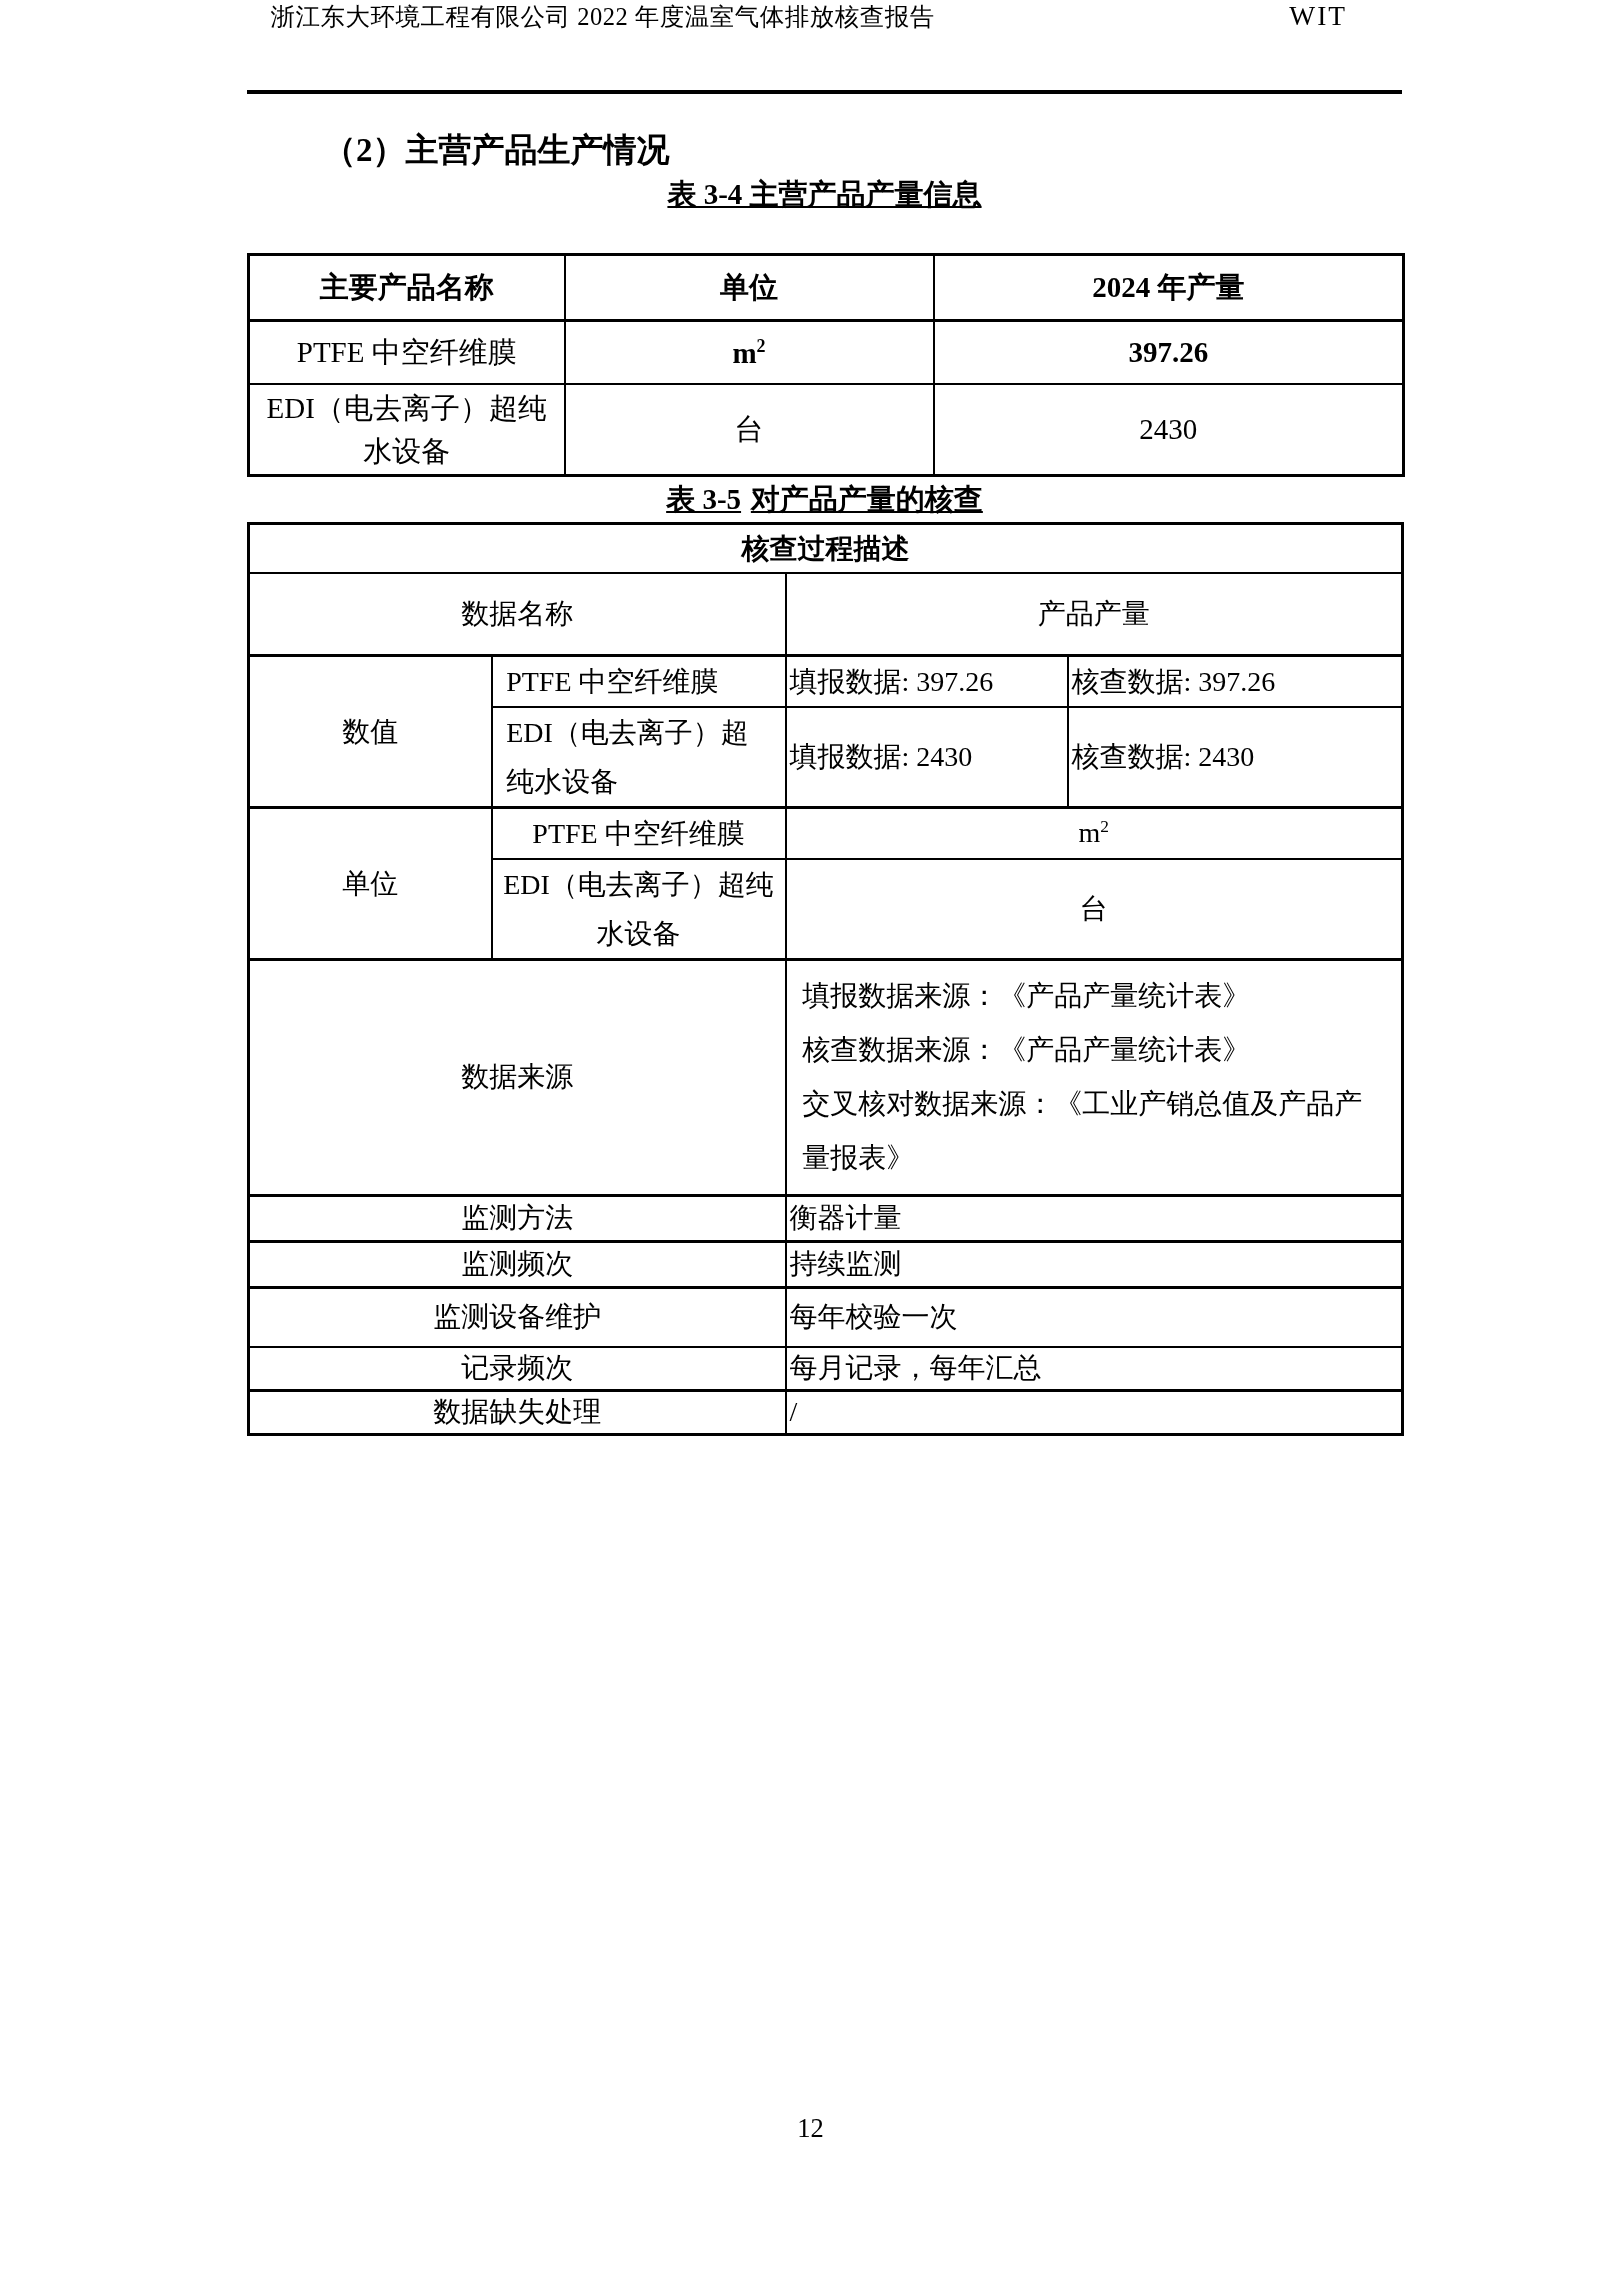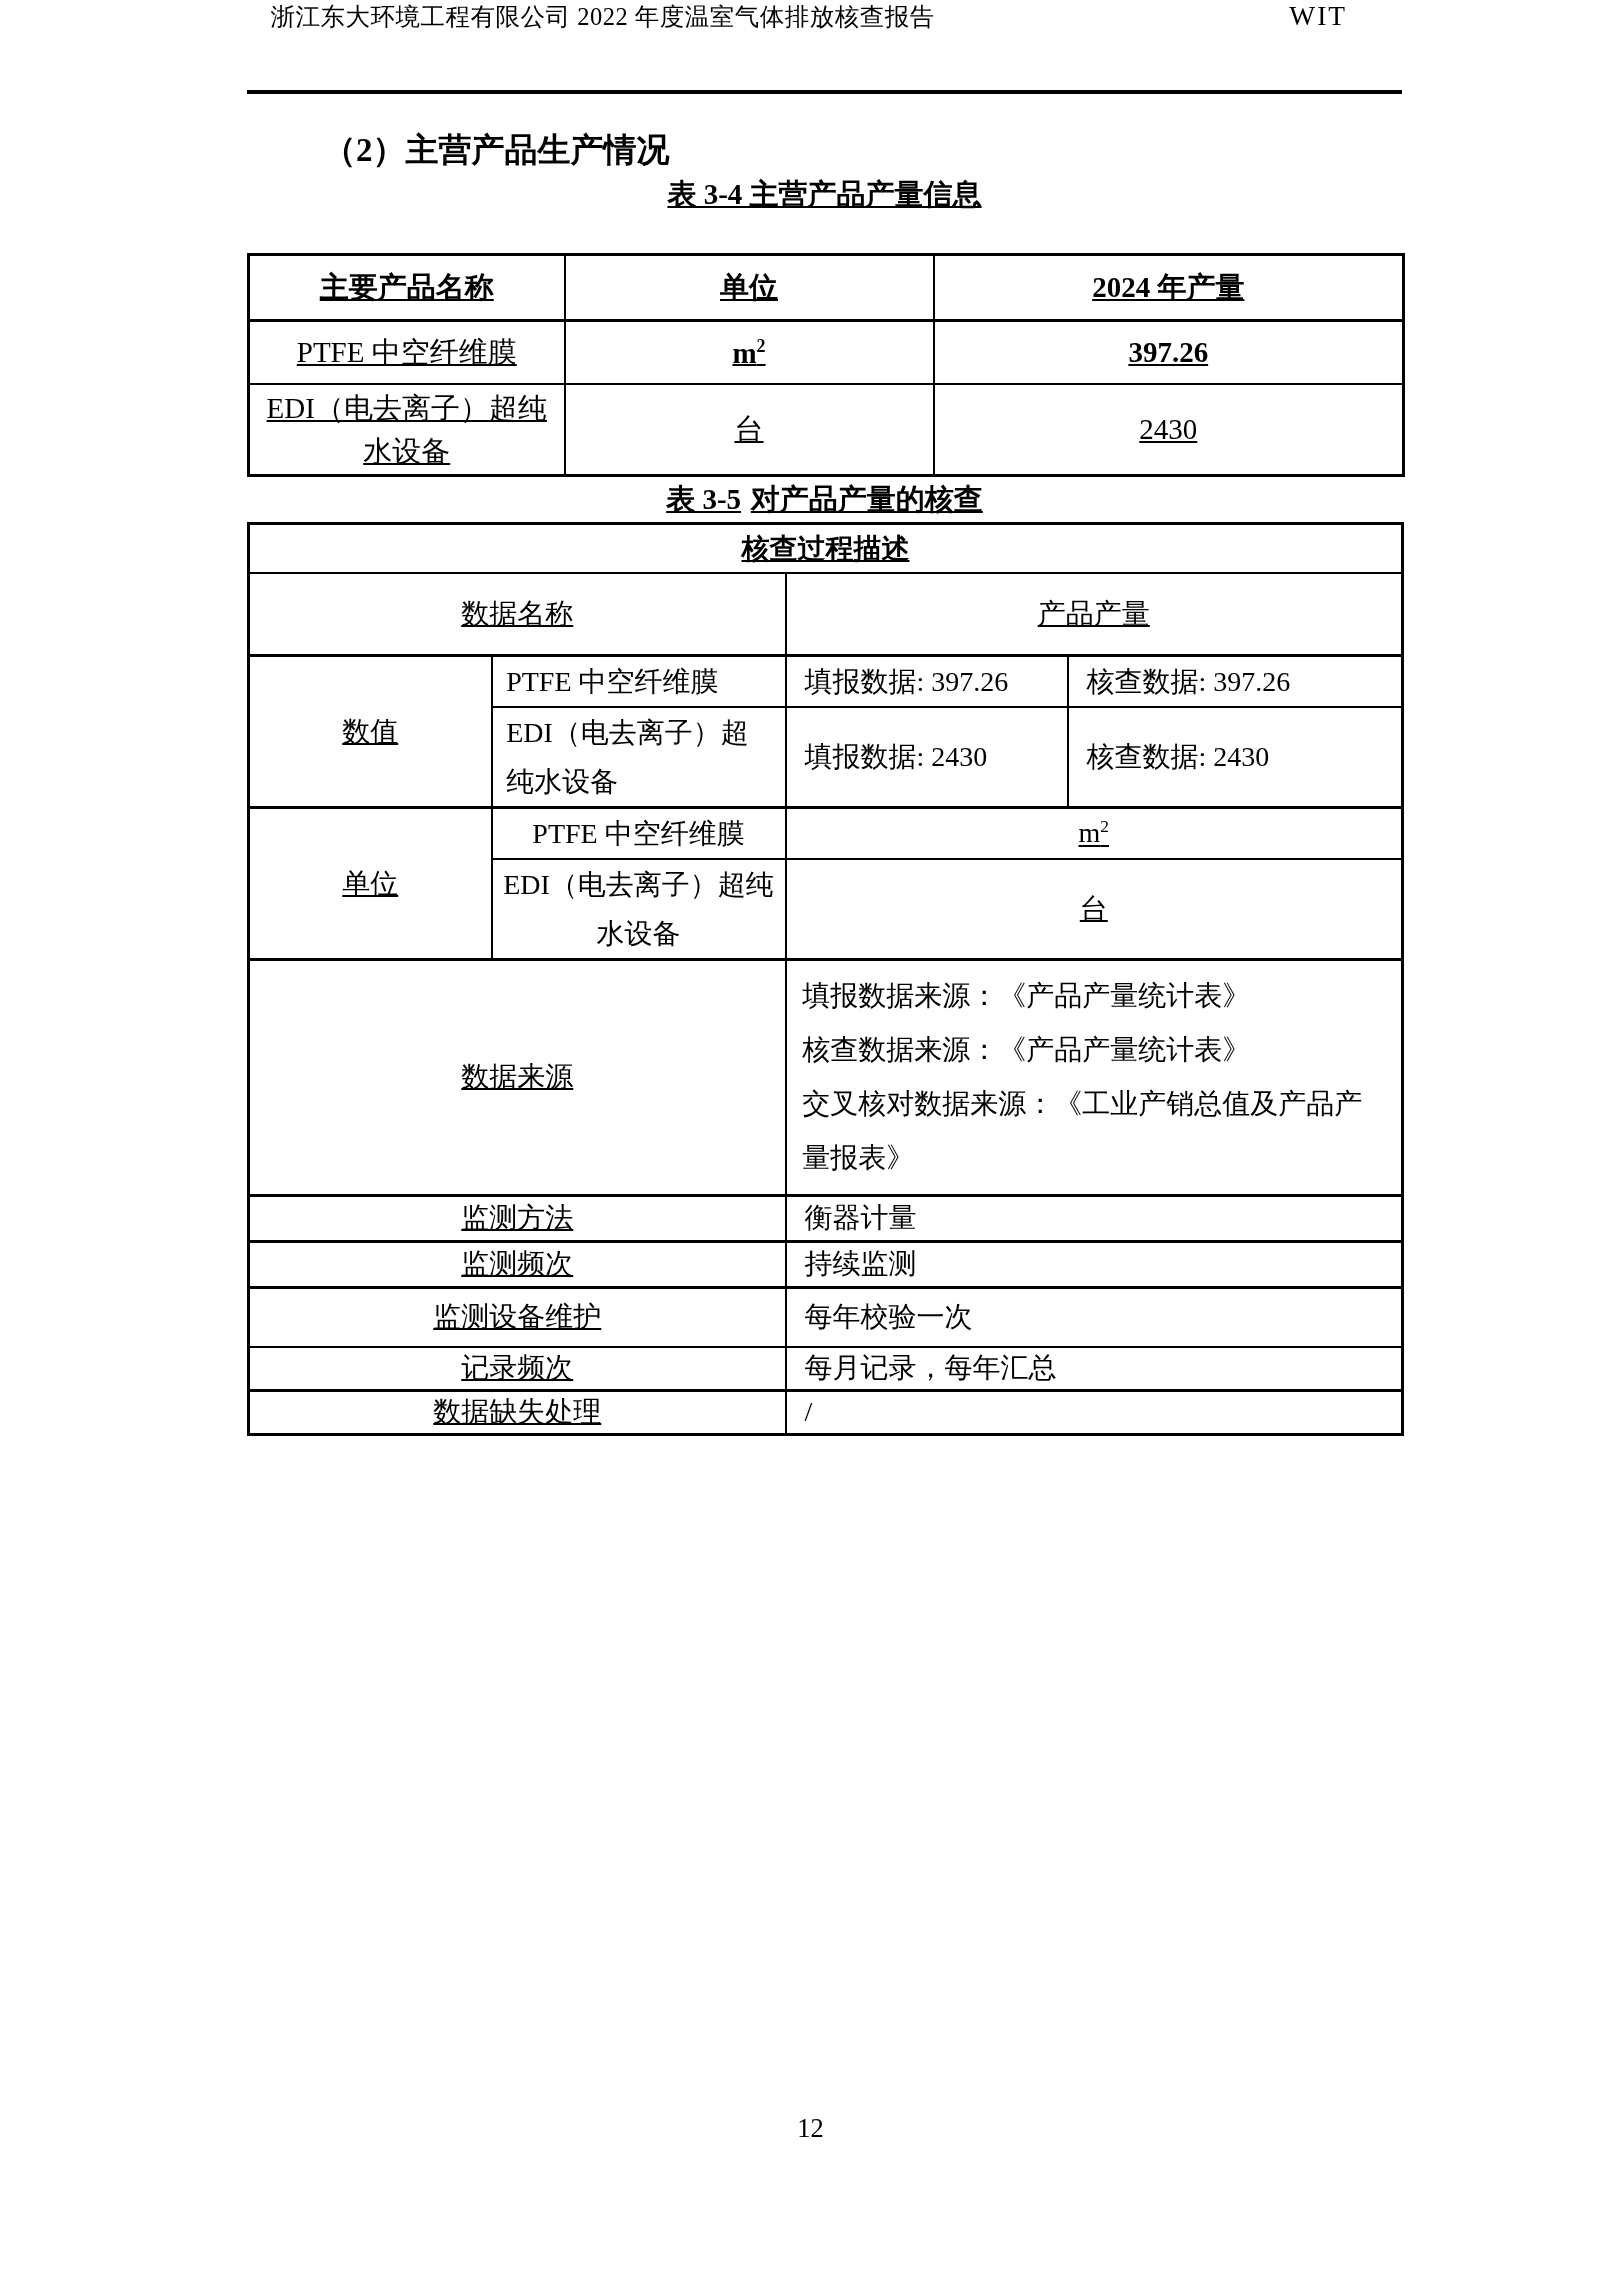--- a/index.html
+++ b/index.html
@@ -37,21 +37,21 @@
   .tbl-caption {
     text-align:center;
     font-size:29px; font-weight:bold; line-height:45px;text-decoration:underline;
   }
   .tbl-caption .gap { display:inline-block; width:9.8px; }
 
   
   table { border-collapse:collapse; table-layout:fixed; width:1155px; }
   table { border:3.9px solid #000; }
   td { border:2px solid #000; padding:0; font-size:28px; vertical-align:middle; overflow:hidden; }
-  .c { text-align:center;text-decoration:underline; }
+  .c { text-align:center; }
   .b { font-weight:bold; }
   sup { font-size:0.62em; }
 
   
   .t34 { margin-top:36px; }
   .t34 td { font-size:29px; }
   .t34 .hrow td { height:63px; }
   .t34 .r1 td { height:61px; border-top-width:3.9px; }
   .t34 .r2 td { height:89px; line-height:43px; }
   .t34 .r2 .name { padding:0 11.8px; }
@@ -66,21 +66,21 @@
   .t35 .r-uptfe td  { height:45px; }
   .t35 .r-uedi td   { height:82px; }
   .t35 .r-src td    { height:217px; }
   .t35 .r-m1 td     { height:43px; }
   .t35 .r-m2 td     { height:43px; }
   .t35 .r-m3 td     { height:57px; }
   .t35 .r-m4 td     { height:41px; }
   .t35 .r-m5 td     { height:41px; }
   .t35 .prod-l { text-align:left; padding-left:13.7px; line-height:49px; padding-right:7.8px; }
   .t35 .prod-c { text-align:center; line-height:49px; padding:0 7.8px; }
-  .t35 .val { text-align:left; padding-left:18px; }
+  .t35 .val { text-align:left; padding-left:3px; }
   .t35 .src-cell { text-align:left; padding:7.8px 13.7px 7.8px 15.7px; line-height:54px; }
 
   
   .page-num {
     position:absolute; top:2113px; left:0; width:100%;
     text-align:center; font-size:26.5px;
   }
 </style>
 </head>
 <body>

